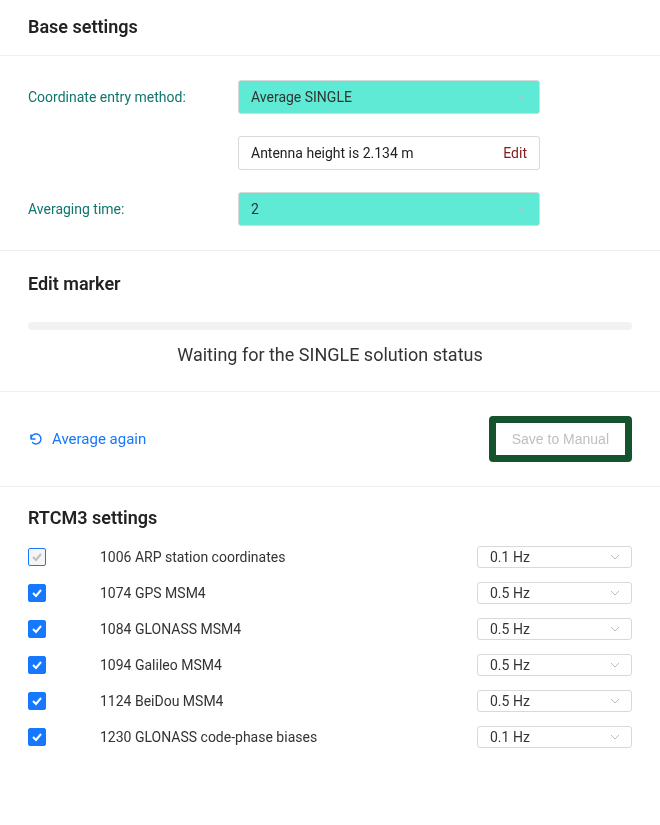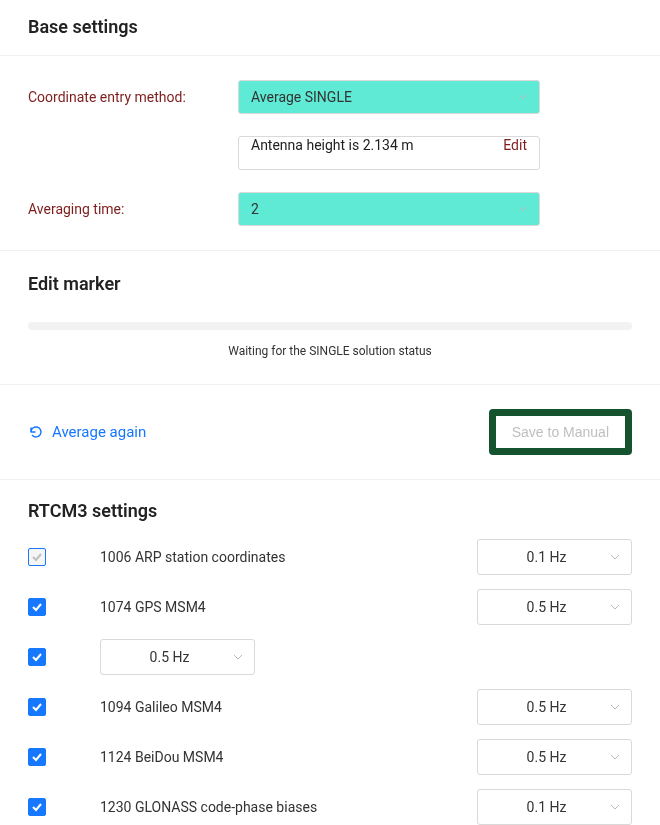--- a/index.html
+++ b/index.html
@@ -24,21 +24,21 @@
     .base-settings-header { padding-left: 28px; padding-top: 8px; }
     .form-body { padding: 24px 0; }
     .form-row {
       display: flex;
       align-items: center;
       margin-bottom: 22px;
     }
     .form-row:last-child { margin-bottom: 0; }
     .form-label {
       width: 210px;
-      color: #7f1d1d;
+      color: #0f766e;
       font-size: 14px;
     }
     .form-control { flex: 1; max-width: 302px; }
     .select {
       position: relative;
       border: 1px solid #d9d9d9;
       border-radius: 3px;
       padding: 6px 30px 6px 12px;
       background: #5eead4;
       font-size: 14px;
@@ -55,39 +55,39 @@
       transform: translateY(-50%);
       color: #bbb;
       pointer-events: none;
     }
     .antenna-row {
       border: 1px solid #d9d9d9;
       border-radius: 3px;
       padding: 16px 12px;
       height: 34px;
       display: flex;
-      align-items: flex-end;
+      align-items: center;
       justify-content: space-between;
     }
     .edit-link {
       color: #7f1d1d;
       cursor: pointer;
     }
     .marker-block { padding-bottom: 26px; }
     .progress-bar {
       width: 100%;
       height: 8px;
       background: #f2f2f2;
       border-radius: 4px;
       margin: 10px 0 14px;
     }
     .status-text {
       text-align: center;
       color: #333;
-      font-size: 12px;
+      font-size: 18px;
     }
     .marker-actions {
       display: flex;
       justify-content: space-between;
       align-items: center;
       padding: 24px 0;
     }
     .link-btn {
       display: inline-flex;
       align-items: center;
@@ -145,24 +145,23 @@
     .freq-select {
       width: 155px;
       position: relative;
       border: 1px solid #d9d9d9;
       border-radius: 3px;
       padding: 5px 28px 5px 12px;
       background: #fff;
       font-size: 14px;
       color: #333;
       cursor: pointer;
-      height: 36px;
-      display: flex;
-      align-items: center;
-      justify-content: center;
+      height: 22px;
+      display: flex;
+      align-items: center;
     }
     .freq-select .chevron {
       position: absolute;
       right: 10px;
       top: 50%;
       transform: translateY(-50%);
       color: #bbb;
       pointer-events: none;
     }
     svg { display: block; }
@@ -270,20 +269,21 @@
             </svg>
           </span>
         </span>
       </div>
       <div class="msg-row">
         <span class="checkbox checked">
           <svg width="12" height="12" viewBox="0 0 12 12">
             <path d="M2 6 L5 9 L10 3" fill="none" stroke="currentColor" stroke-width="2"></path>
           </svg>
         </span>
+        <span class="msg-label">1084 GLONASS MSM4</span>
         <span class="freq-select">
           <span>0.5 Hz</span>
           <span class="chevron">
             <svg width="12" height="12" viewBox="0 0 12 12">
               <path d="M2 4 L6 8 L10 4" fill="none" stroke="currentColor" stroke-width="1"></path>
             </svg>
           </span>
         </span>
       </div>
       <div class="msg-row">

